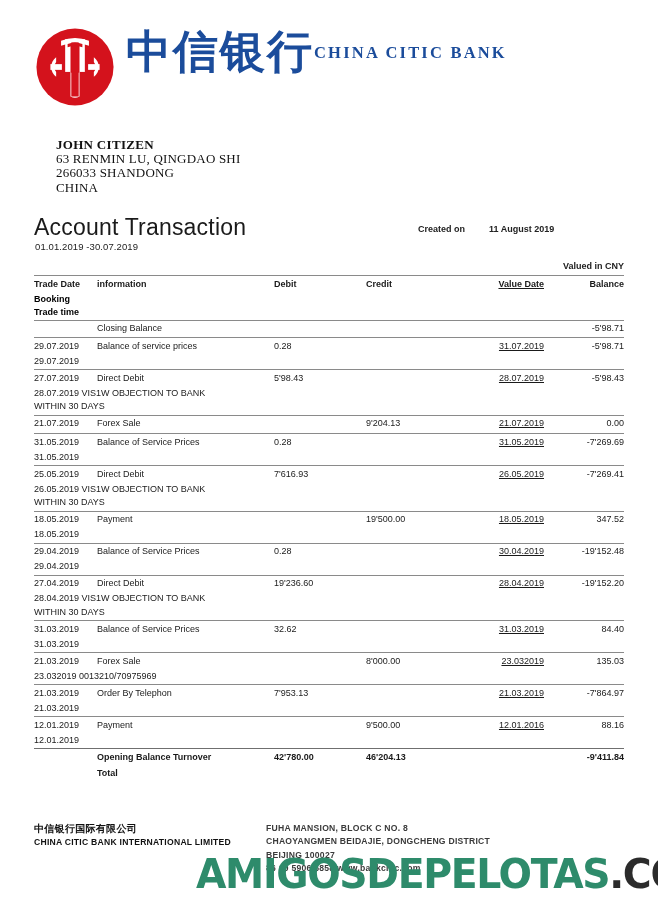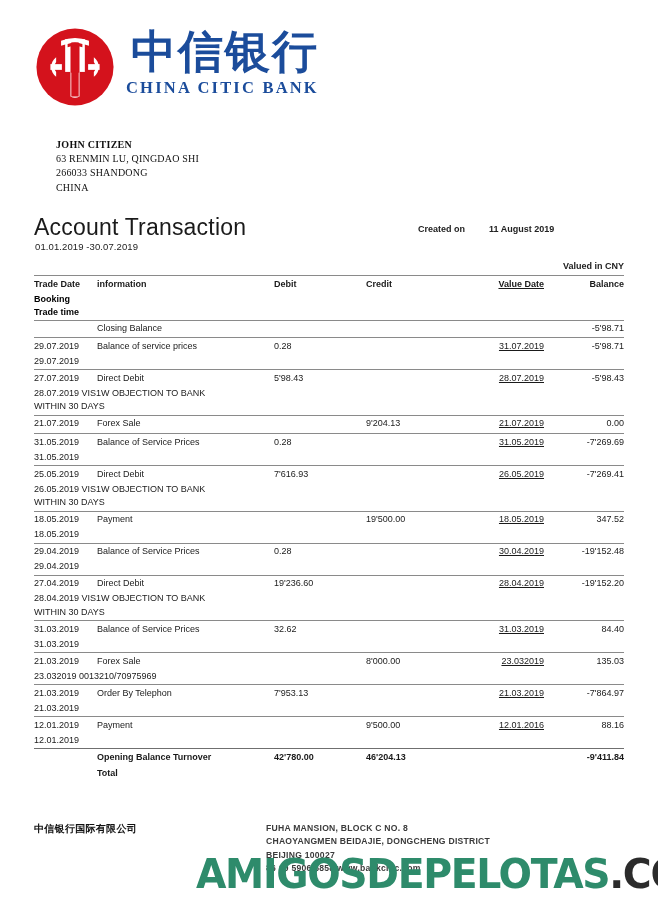--- a/index.html
+++ b/index.html
@@ -22,22 +22,22 @@
     position: absolute;
     left: 34px; top: 26px;
     display: flex;
     align-items: flex-start;
   }
   .logo-mark { width: 82px; height: 82px; flex: 0 0 auto; }
   .logo-text-wrap {
     margin-left: 10px;
     padding-top: 2px;
     display: flex;
-    flex-direction: column;
-    align-items: flex-end;
+    flex-direction: row;
+    align-items: center;
   }
   .logo-cn {
     font-family: "DejaVu Sans", sans-serif;
     font-size: 45px;
     font-weight: 700;
     color: #1B4C9B;
     letter-spacing: 2px;
     line-height: 1.05;
     white-space: nowrap;
   }
@@ -49,21 +49,21 @@
     letter-spacing: 2.2px;
     margin-top: 3px;
     white-space: nowrap;
   }
 
   
   .address {
     position: absolute;
     left: 56px; top: 138px;
     font-family: "Liberation Serif", serif;
-    font-size: 10px;
+    font-size: 13px;
     color: #111;
     line-height: 14.2px;
     letter-spacing: 0.2px;
   }
   .address .name { font-weight: 700; letter-spacing: 0.3px; }
 
   
   .title {
     position: absolute;
     left: 34px; top: 214px;
@@ -413,20 +413,21 @@
     <div class="row">
       <div class="c-date"></div>
       <div class="c-info bold">Total</div>
     </div>
 
   </div>
 
   <div class="footer">
     <div class="footer-left">
       <div class="f-cn">中信银行国际有限公司</div>
+      <div class="f-en">CHINA CITIC BANK INTERNATIONAL LIMITED</div>
     </div>
     <div class="footer-right">
       <div>FUHA MANSION, BLOCK C  NO. 8</div>
       <div>CHAOYANGMEN BEIDAJIE, DONGCHENG DISTRICT</div>
       <div>BEIJING 100027</div>
       <div>86 10 5906 5858  www.bankcitic.com</div>
     </div>
   </div>
 
   <div class="watermark">

